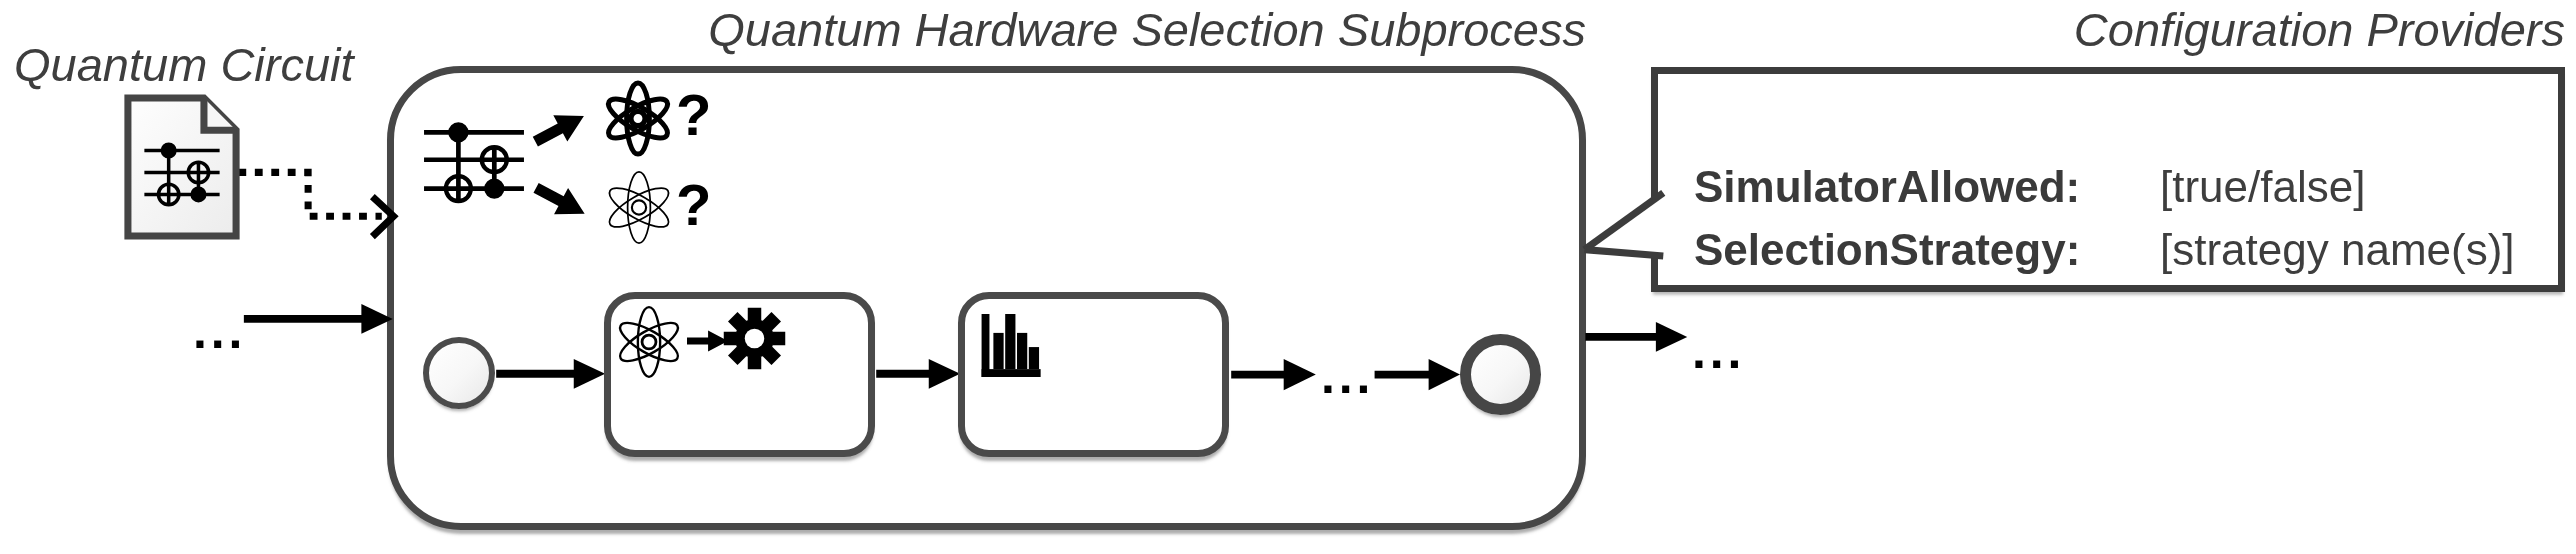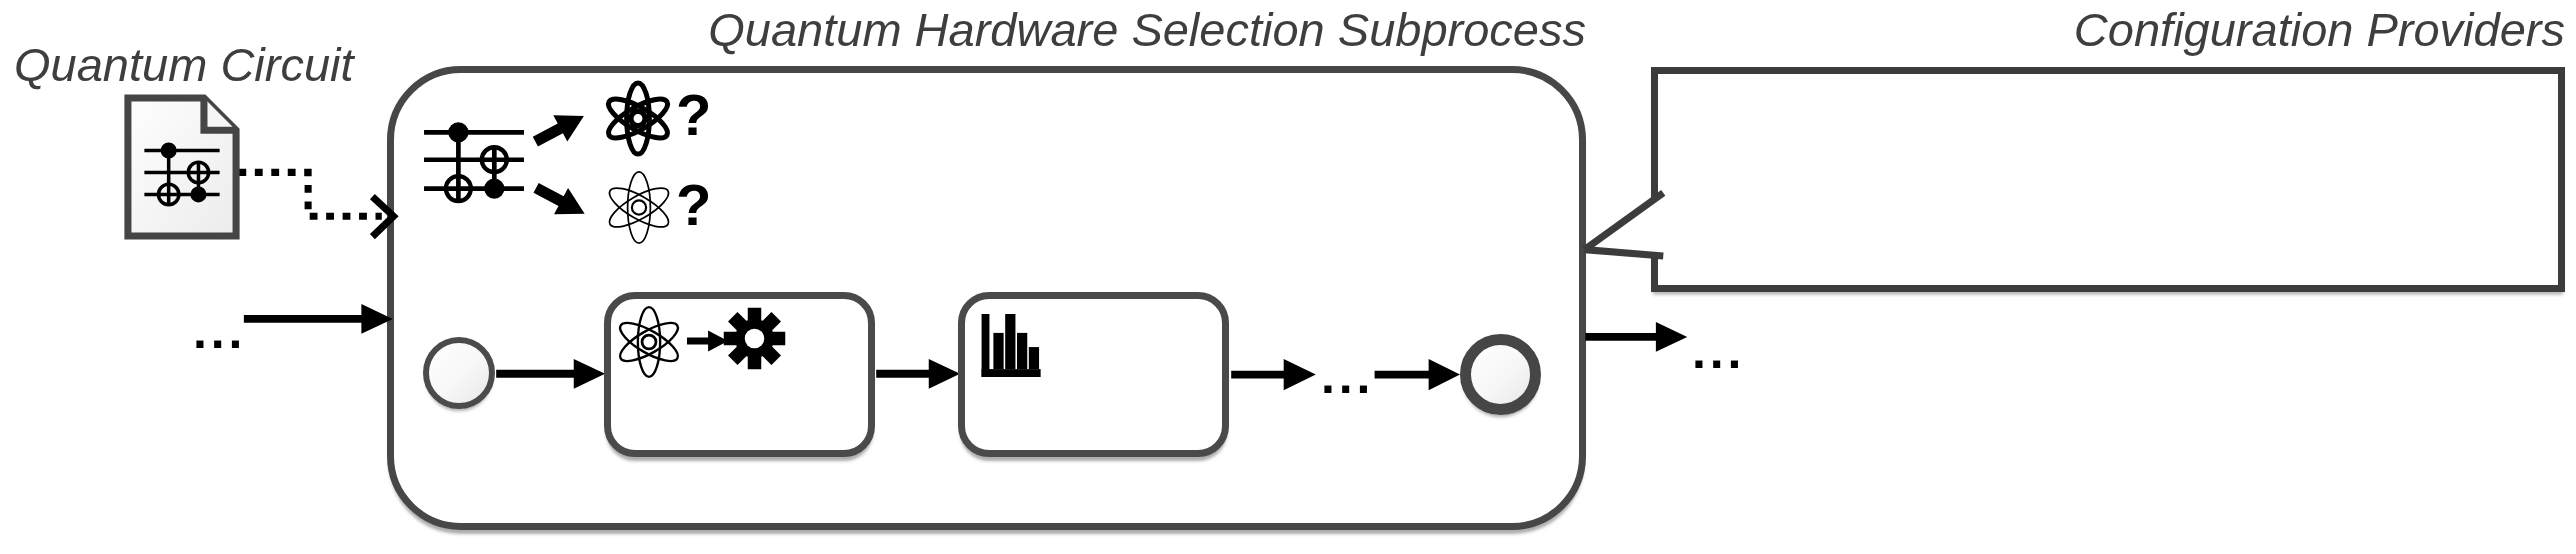--- a/index.html
+++ b/index.html
@@ -200,20 +200,26 @@
 
   <div class="abs dots" style="left:1321px; top:351px;">...</div>
 
   <div class="abs event end-event" style="left:1460px; top:334px; width:81px; height:81px;"></div>
 
   <div class="abs dots" style="left:193px; top:306px;">...</div>
   <div class="abs dots" style="left:1692px; top:326px;">...</div>
 
   <div class="abs fig-title centered" style="left:1651px; top:6.3px; width:914px;">Configuration Providers</div>
   <div class="abs callout-box" style="left:1651px; top:67px; width:914px; height:225px;">
+    <div class="callout-row" style="top:83px;">
+      <span class="callout-label">SimulatorAllowed:</span><span class="callout-value">[true/false]</span>
+    </div>
+    <div class="callout-row" style="top:146px;">
+      <span class="callout-label">SelectionStrategy:</span><span class="callout-value">[strategy name(s)]</span>
+    </div>
   </div>
 
   <svg class="abs" style="left:1575px; top:185px;" width="93" height="82" viewBox="0 0 118 104">
     <polygon points="12,82 112,10 112,92" fill="#ffffff"></polygon>
     <line x1="112" y1="10" x2="12" y2="82" stroke="#3c3c3c" stroke-width="9"></line>
     <line x1="12" y1="82" x2="112" y2="90" stroke="#3c3c3c" stroke-width="9"></line>
   </svg>
 
 </div>
 

